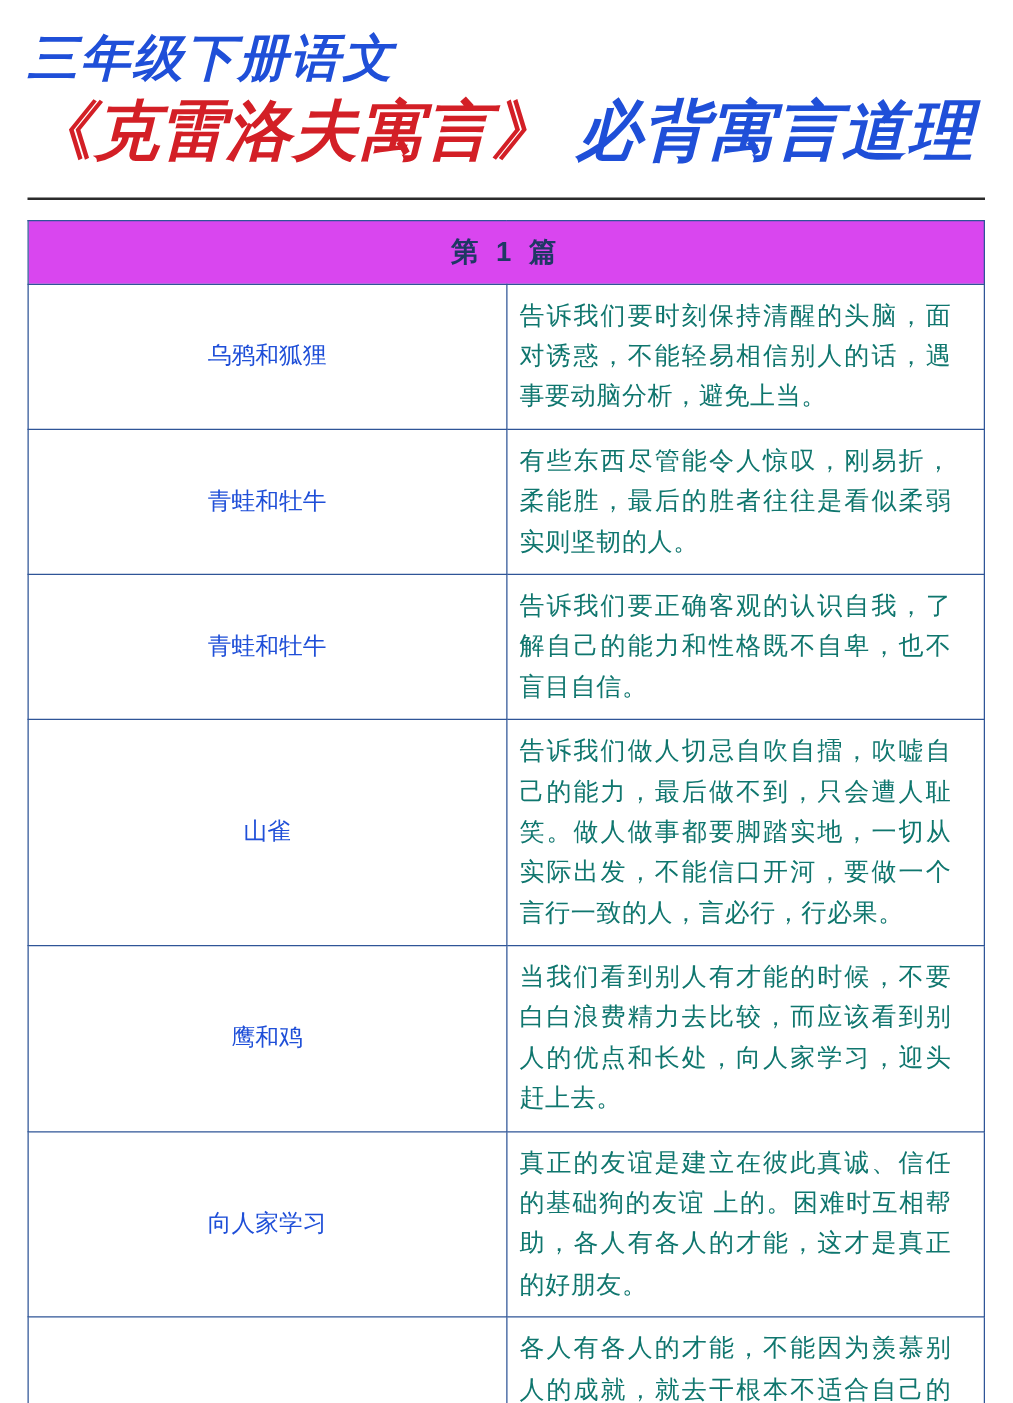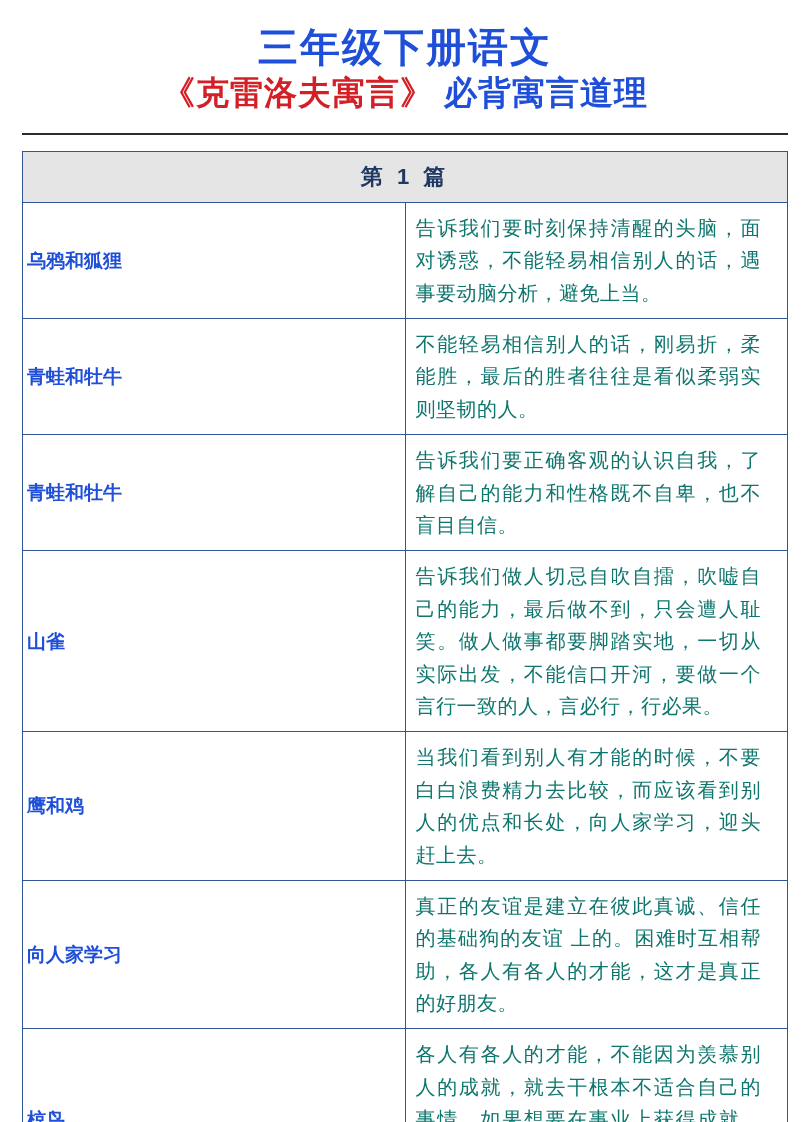--- a/index.html
+++ b/index.html
@@ -15,32 +15,33 @@
     -webkit-font-smoothing: antialiased;
   }
   .page {
     width: 810px;
     min-height: 1122px;
     box-sizing: border-box;
     padding: 18px 22px 10px 22px;
     position: relative;
   }
   .title-block {
-    text-align: center;
+    text-align: left;
     padding: 4px 0 10px 0;
+    font-style: italic;
   }
   .title-line1 {
     font-size: 40px;
     font-weight: bold;
     color: #1f4fd8;
     letter-spacing: 2px;
     line-height: 1.25;
   }
   .title-line2 {
-    font-size: 33px;
+    font-size: 52px;
     font-weight: bold;
     line-height: 1.3;
     letter-spacing: 1px;
     white-space: nowrap;
   }
   .title-line2 .red {
     color: #d31f26;
   }
   .title-line2 .blue {
     color: #1f4fd8;
@@ -54,33 +55,34 @@
     width: 100%;
     border-collapse: collapse;
     table-layout: fixed;
   }
   table.fable-table th,
   table.fable-table td {
     border: 1px solid #2f5597;
     vertical-align: middle;
   }
   .section-header {
-    background: #e5e5e5;
+    background: #d946ef;
     text-align: center;
     font-size: 22px;
     font-weight: bold;
     color: #1f3864;
     padding: 10px 0;
     letter-spacing: 4px;
   }
   td.name-cell {
     width: 120px;
+    text-align: center;
     color: #1f4fd8;
     font-size: 19px;
-    font-weight: bold;
+    font-weight: normal;
     line-height: 1.55;
     padding: 8px 4px;
   }
   td.text-cell {
     font-size: 20px;
     line-height: 1.62;
     padding: 9px 26px 9px 10px;
     color: #0f766e;
     text-align: justify;
     letter-spacing: 0.5px;
@@ -106,21 +108,21 @@
         <td class="section-header" colspan="2">第 1 篇</td>
       </tr>
 
       <tr>
         <td class="name-cell">乌鸦和狐狸</td>
         <td class="text-cell">告诉我们要时刻保持清醒的头脑，面对诱惑，不能轻易相信别人的话，遇事要动脑分析，避免上当。</td>
       </tr>
 
       <tr>
         <td class="name-cell">青蛙和牡牛</td>
-        <td class="text-cell">不能轻易相信别人的话，刚易折，柔能胜，最后的胜者往往是看似柔弱实则坚韧的人。</td>
+        <td class="text-cell">有些东西尽管能令人惊叹，刚易折，柔能胜，最后的胜者往往是看似柔弱实则坚韧的人。</td>
       </tr>
 
       <tr>
         <td class="name-cell">青蛙和牡牛</td>
         <td class="text-cell">告诉我们要正确客观的认识自我，了解自己的能力和性格既不自卑，也不盲目自信。</td>
       </tr>
 
       <tr>
         <td class="name-cell">山雀</td>
         <td class="text-cell">告诉我们做人切忌自吹自擂，吹嘘自己的能力，最后做不到，只会遭人耻笑。做人做事都要脚踏实地，一切从实际出发，不能信口开河，要做一个言行一致的人，言必行，行必果。</td>

